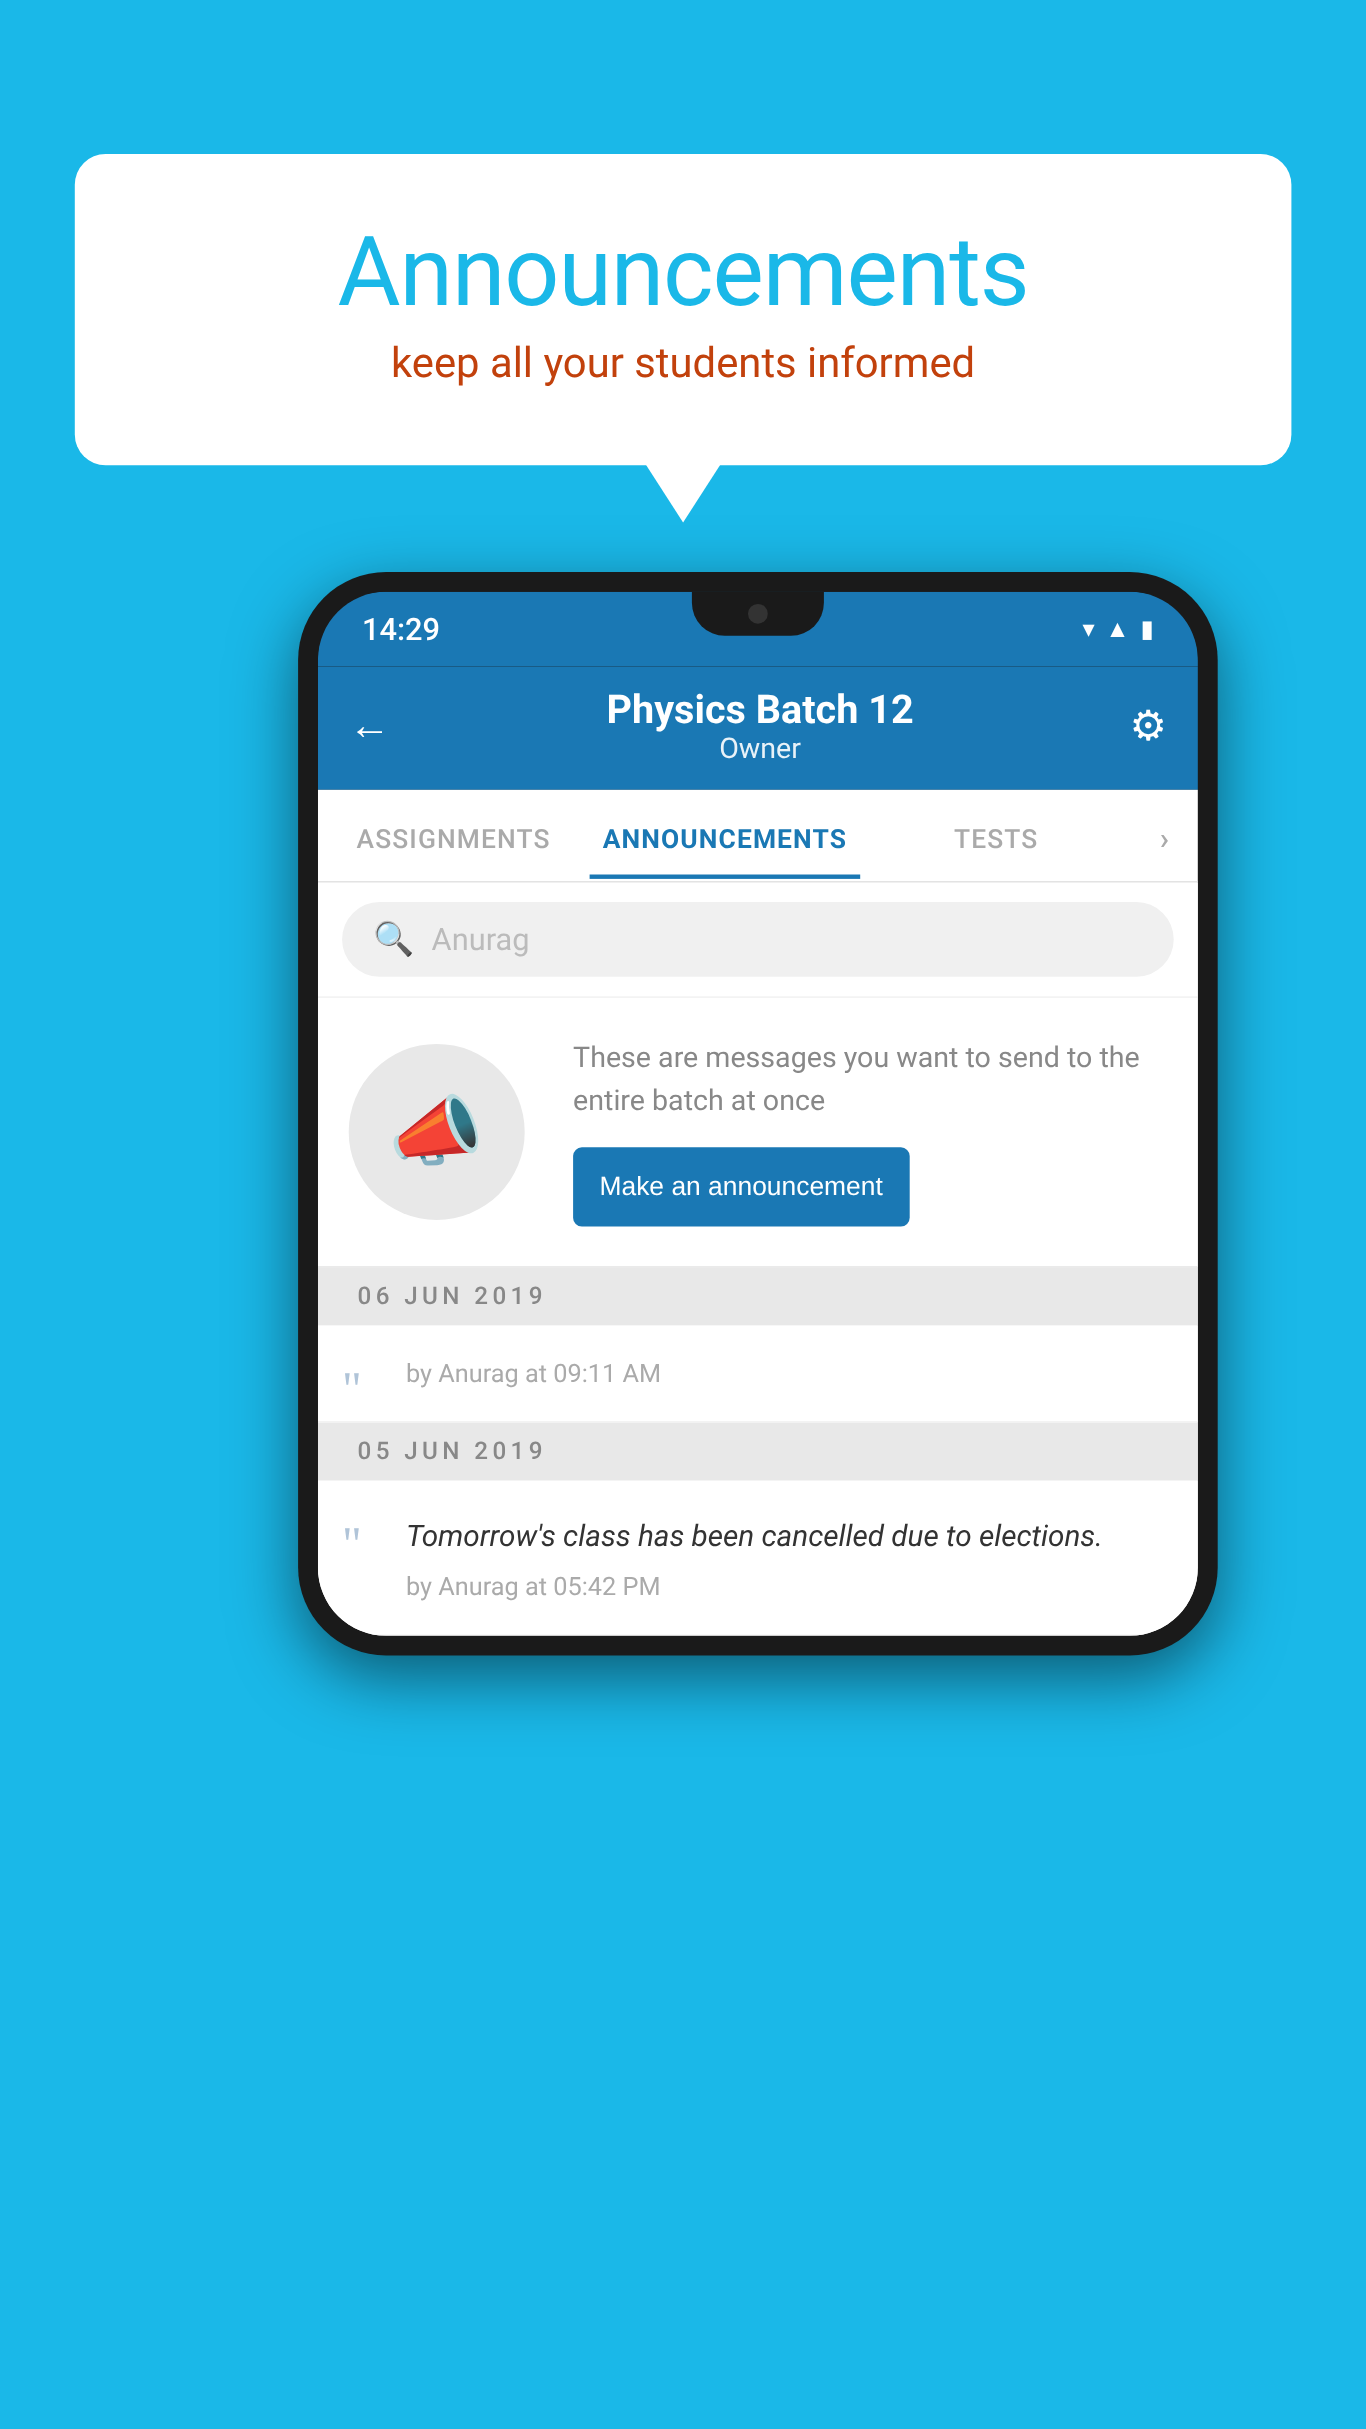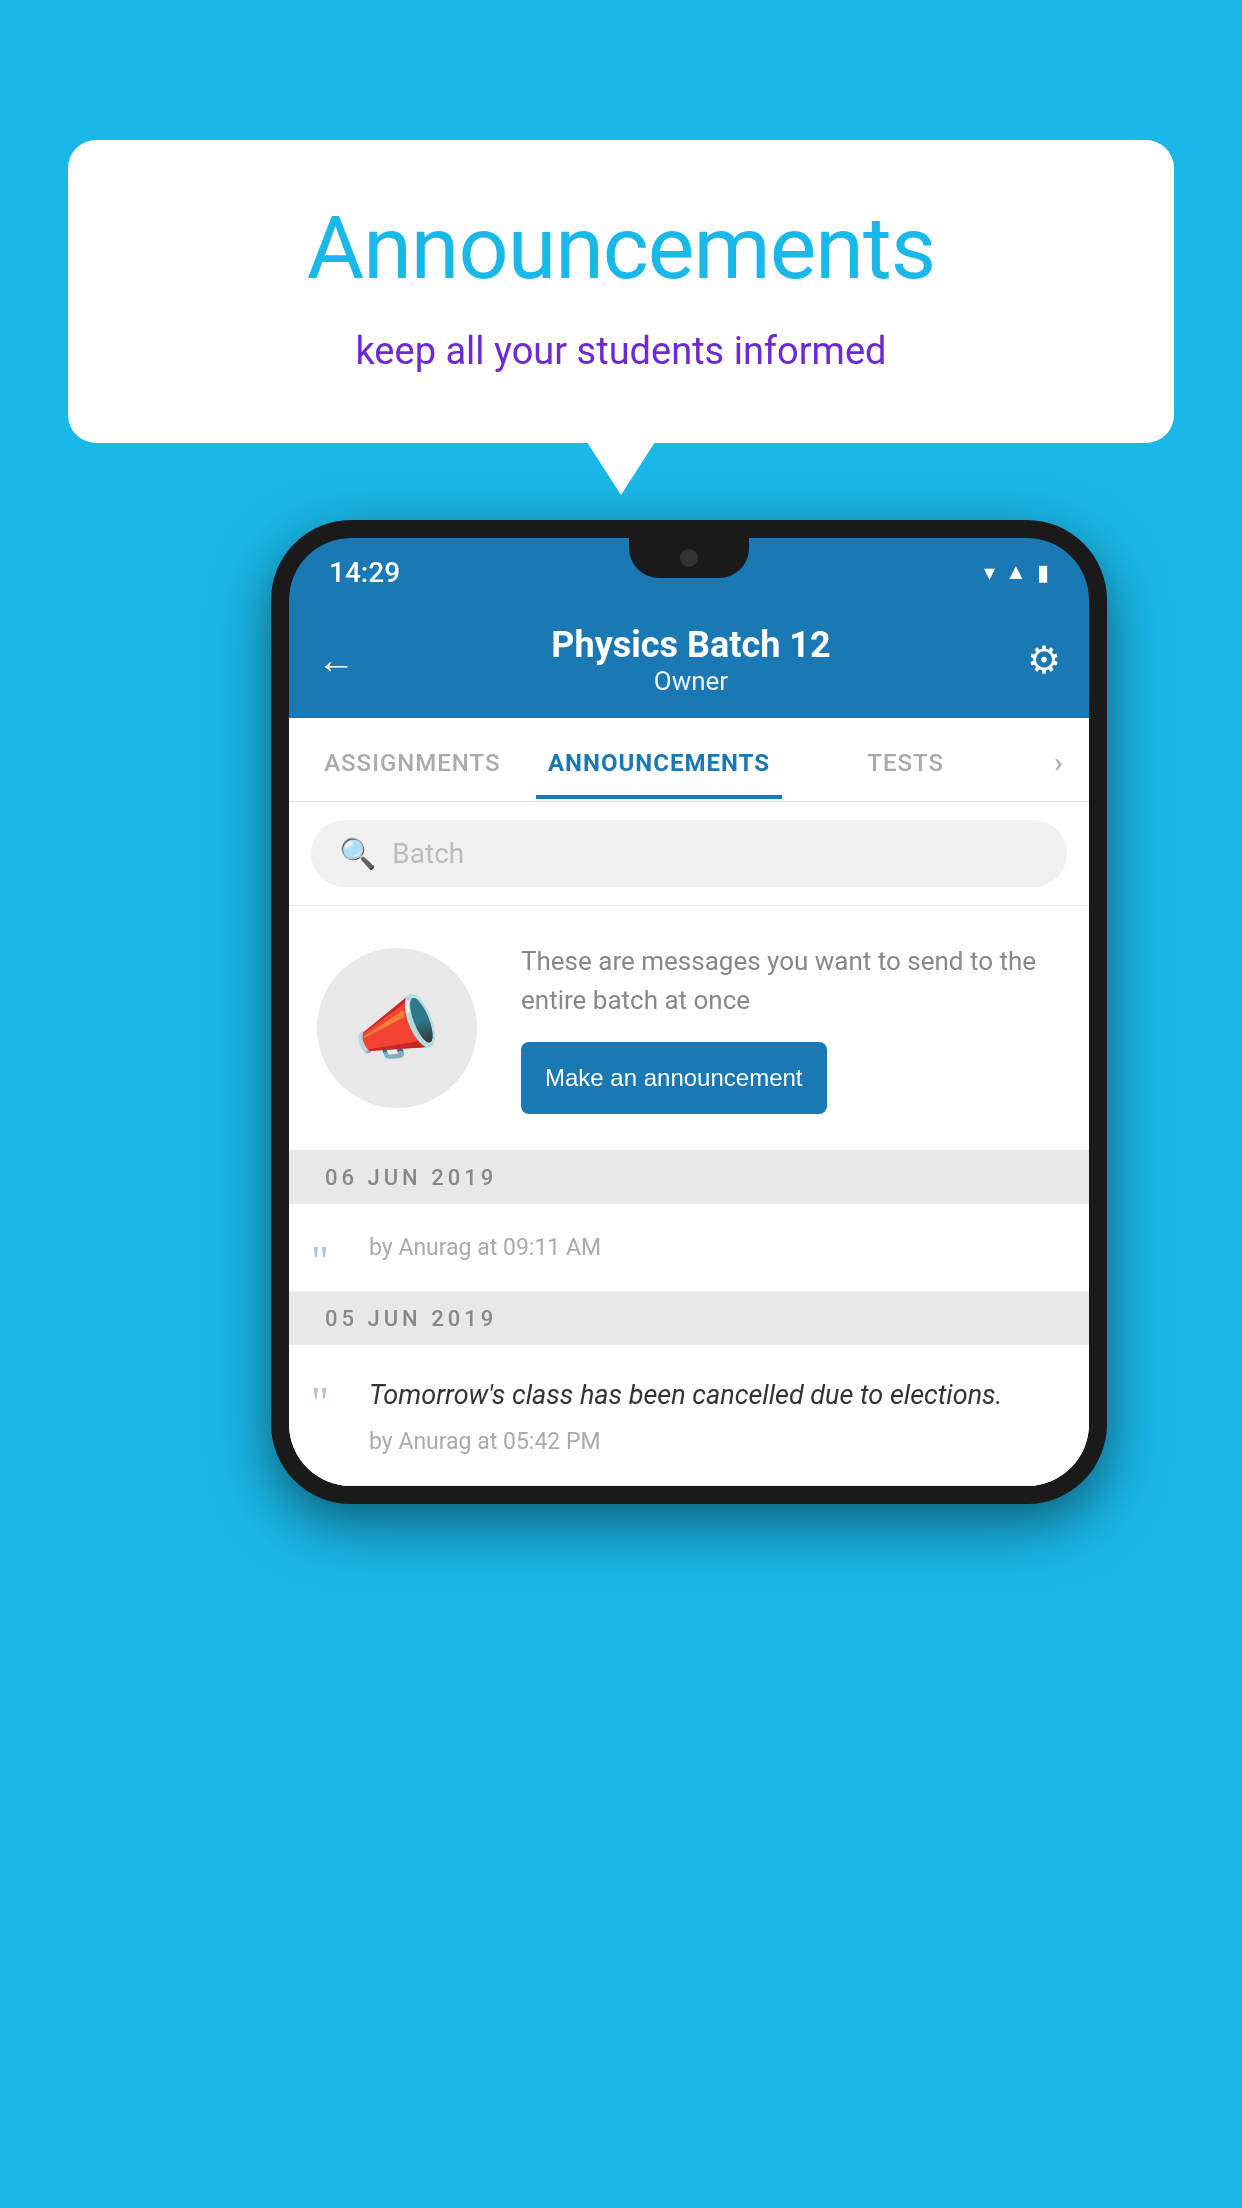--- a/index.html
+++ b/index.html
@@ -49,22 +49,22 @@
     .bubble-title {
       font-size: 88px;
       color: #1ab8e8;
       font-weight: 400;
       letter-spacing: -1px;
       line-height: 1.1;
     }
 
     .bubble-subtitle {
       font-size: 38px;
-      color: #6d28d9;
-      margin-top: 32px;
+      color: #c2410c;
+      margin-top: 12px;
       font-weight: 400;
     }
 
     
     .phone-wrapper {
       position: absolute;
       top: 520px;
       left: 50%;
       transform: translateX(-50%);
       width: 700px;
@@ -382,21 +382,21 @@
           <span>TESTS</span>
         </div>
         <div class="tab-item" style="max-width:60px;color:#aaa;font-size:28px;">›</div>
       </div>
 
       <div class="phone-screen">
 
         <div class="search-container">
           <div class="search-bar">
             <span class="search-icon-svg">🔍</span>
-            <span class="search-text">Batch</span>
+            <span class="search-text">Anurag</span>
           </div>
         </div>
 
         <div class="promo-section">
           <div class="promo-icon-circle">
             <span class="megaphone-icon">📣</span>
           </div>
           <div class="promo-content">
             <div class="promo-description">These are messages you want to send to the entire batch at once</div>
             <button class="make-announcement-btn">Make an announcement</button>

